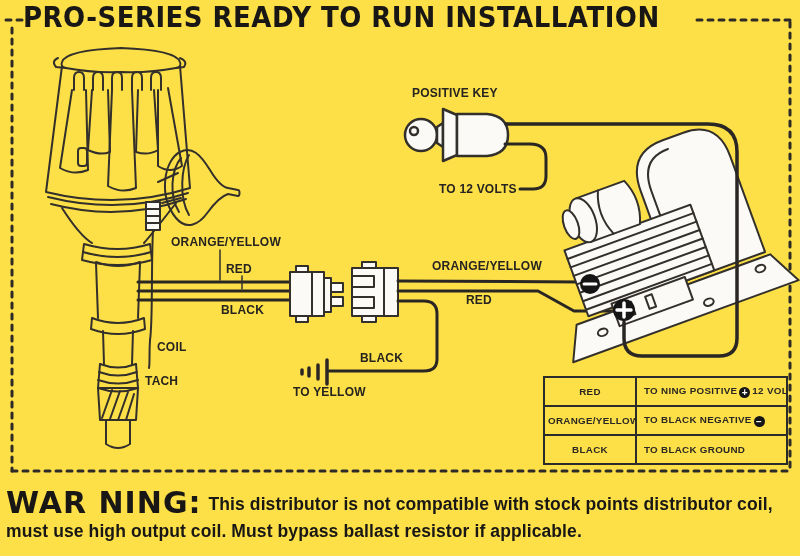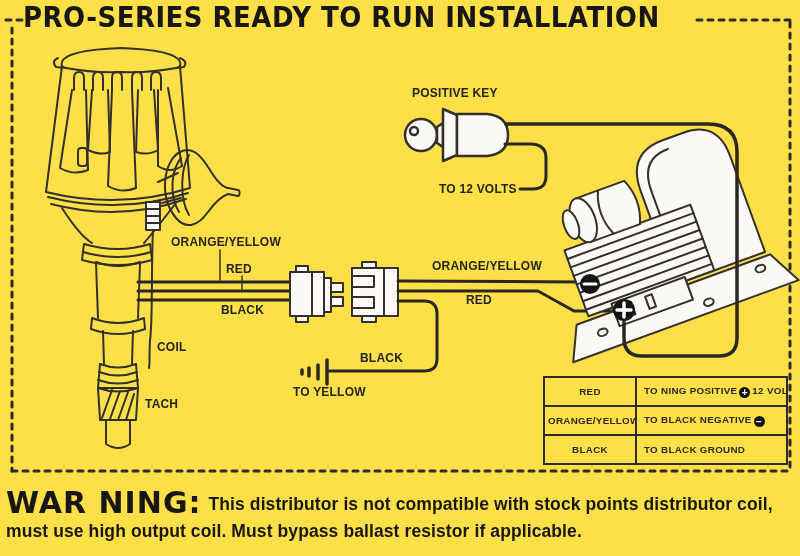--- a/index.html
+++ b/index.html
@@ -200,21 +200,21 @@
   </svg>
 
   <div class="page-title">PRO-SERIES READY TO RUN INSTALLATION</div>
 
   <div class="lbl" style="left:412px;top:86px;">POSITIVE KEY</div>
   <div class="lbl" style="left:439px;top:182px;">TO 12 VOLTS</div>
   <div class="lbl" style="left:171px;top:235px;">ORANGE/YELLOW</div>
   <div class="lbl" style="left:226px;top:262px;">RED</div>
   <div class="lbl" style="left:221px;top:303px;">BLACK</div>
   <div class="lbl" style="left:157px;top:340px;">COIL</div>
-  <div class="lbl" style="left:145px;top:374px;margin-top:23px;">TACH</div>
+  <div class="lbl" style="left:145px;top:374px;">TACH</div>
   <div class="lbl" style="left:432px;top:259px;">ORANGE/YELLOW</div>
   <div class="lbl" style="left:466px;top:293px;">RED</div>
   <div class="lbl" style="left:360px;top:351px;">BLACK</div>
   <div class="lbl" style="left:293px;top:385px;">TO YELLOW</div>
 
   <table class="wire-table">
     <tbody>
         <tr>
       <td class="wire">RED</td>
       <td class="conn"><span>TO NING POSITIVE</span><span class="tdot">+</span><span>12 VOLTS</span></td>

